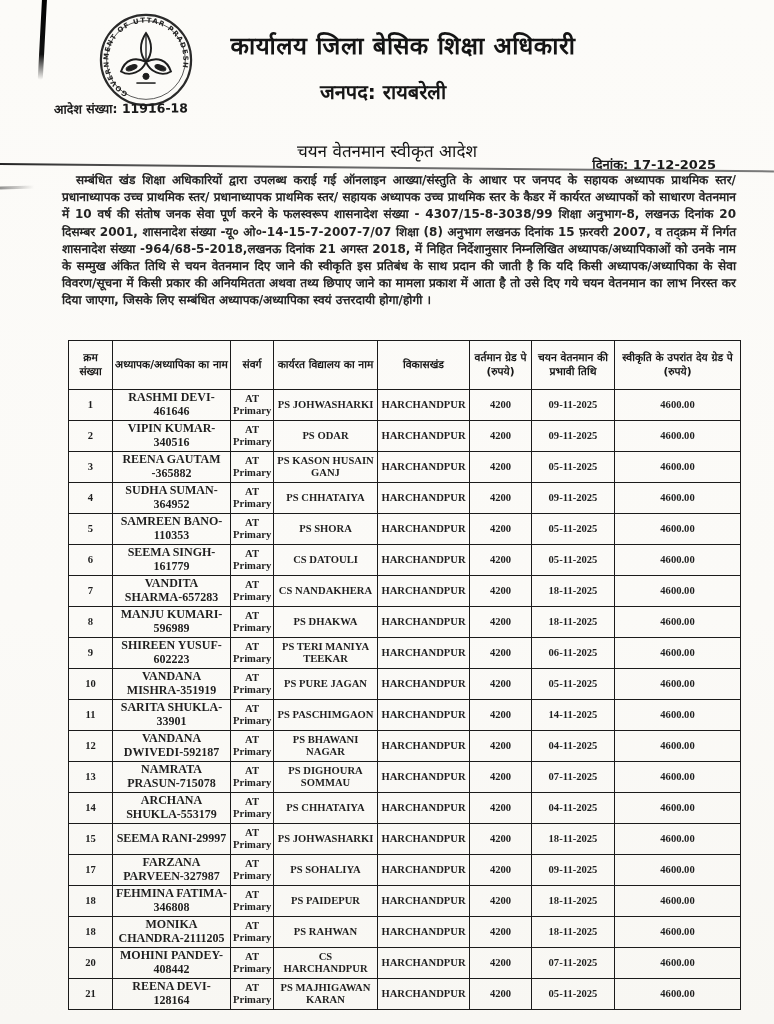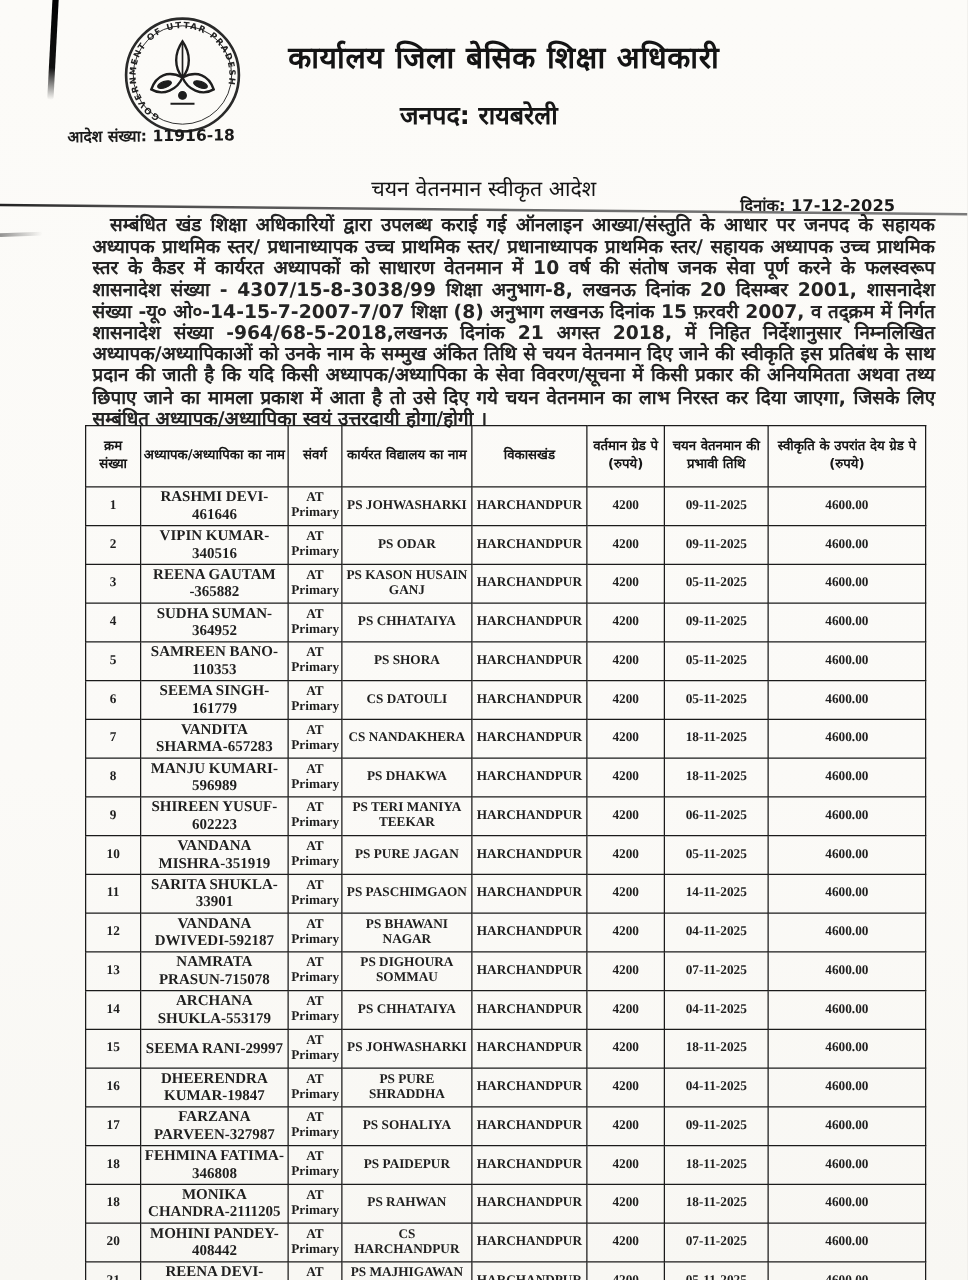--- a/index.html
+++ b/index.html
@@ -48,22 +48,22 @@
   .subject{
     position:absolute;left:0;top:139px;width:774px;text-align:center;
     font-size:17px;font-weight:normal;color:#141414;
   }
   .subject-underline{
     position:absolute;left:0px;top:163px;width:774px;height:2px;
     background:linear-gradient(90deg,#222 0%,#4a4a4a 12%,#6a6a6a 50%,#7a7a7a 100%);
     transform:rotate(.55deg);transform-origin:left center;
   }
   .body-par{
-    position:absolute;left:74px;top:172px;width:674px;
-    font-size:15px;line-height:17.2px;text-align:justify;text-indent:14px;
+    position:absolute;left:62px;top:172px;width:674px;
+    font-size:12px;line-height:17.2px;text-align:justify;text-indent:14px;
     font-weight:bold;color:#242424;letter-spacing:0;
   }
   
   table.pay{
     position:absolute;left:68px;top:340px;width:672px;height:665px;
     border-collapse:collapse;table-layout:fixed;
     background:transparent;
   }
   table.pay th,table.pay td{
     border:1.2px solid #1b1b1b;
@@ -290,30 +290,20 @@
           <td class="c-sno">15</td>
           <td class="c-name">SEEMA RANI-29997</td>
           <td class="c-cadre">AT Primary</td>
           <td class="c-school">PS JOHWASHARKI</td>
           <td class="c-block">HARCHANDPUR</td>
           <td class="c-grade_pay">4200</td>
           <td class="c-effective_date">18-11-2025</td>
           <td class="c-payable">4600.00</td>
         </tr>
         <tr>
-          <td class="c-sno">16</td>
-          <td class="c-name">DHEERENDRA KUMAR-19847</td>
-          <td class="c-cadre">AT Primary</td>
-          <td class="c-school">PS PURE SHRADDHA</td>
-          <td class="c-block">HARCHANDPUR</td>
-          <td class="c-grade_pay">4200</td>
-          <td class="c-effective_date">04-11-2025</td>
-          <td class="c-payable">4600.00</td>
-        </tr>
-        <tr>
           <td class="c-sno">17</td>
           <td class="c-name">FARZANA PARVEEN-327987</td>
           <td class="c-cadre">AT Primary</td>
           <td class="c-school">PS SOHALIYA</td>
           <td class="c-block">HARCHANDPUR</td>
           <td class="c-grade_pay">4200</td>
           <td class="c-effective_date">09-11-2025</td>
           <td class="c-payable">4600.00</td>
         </tr>
         <tr>

